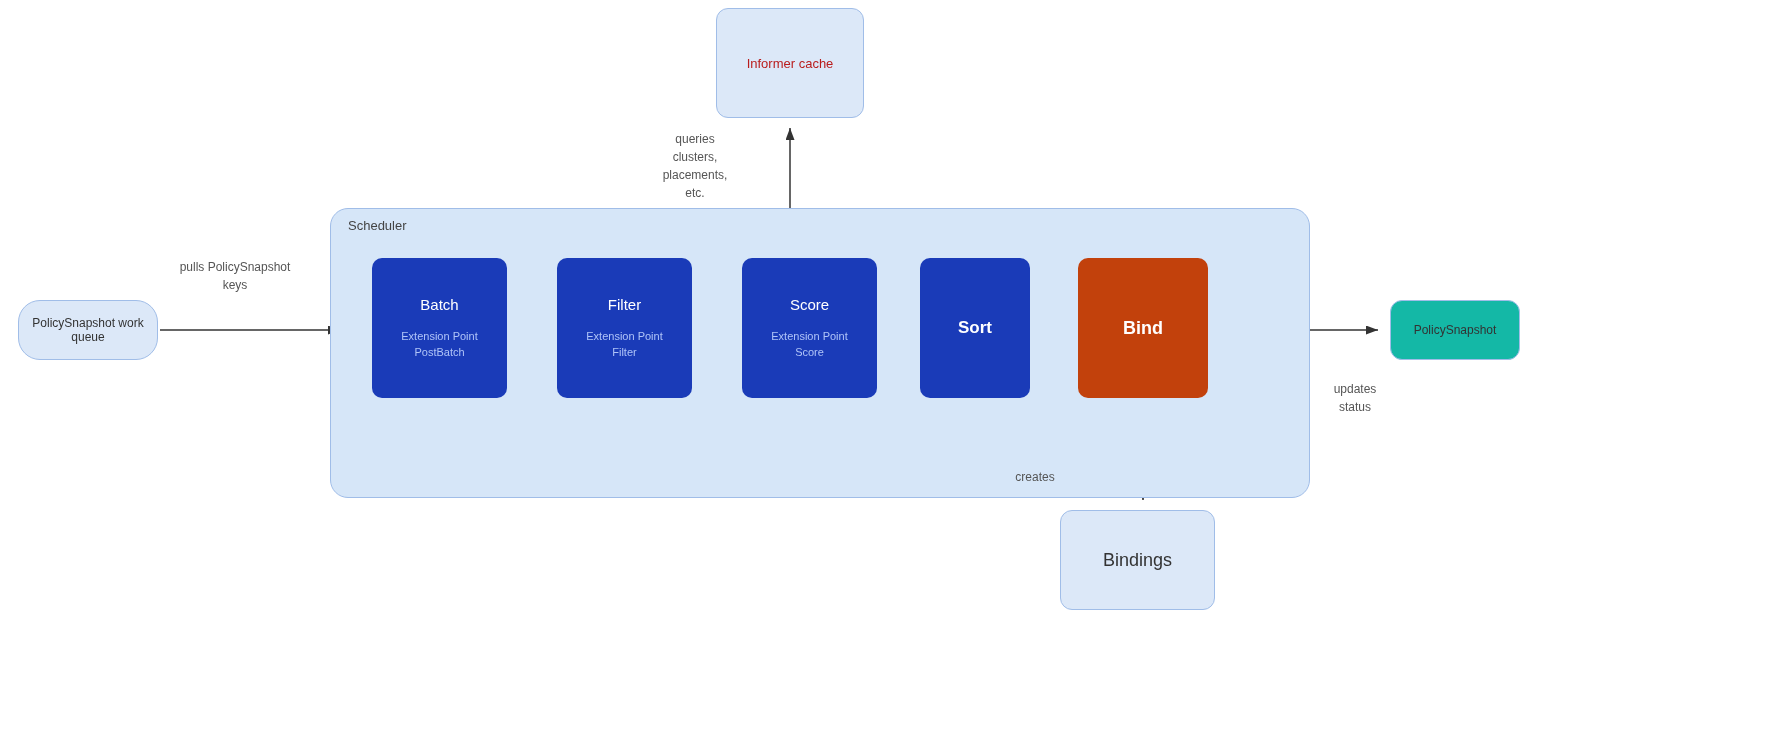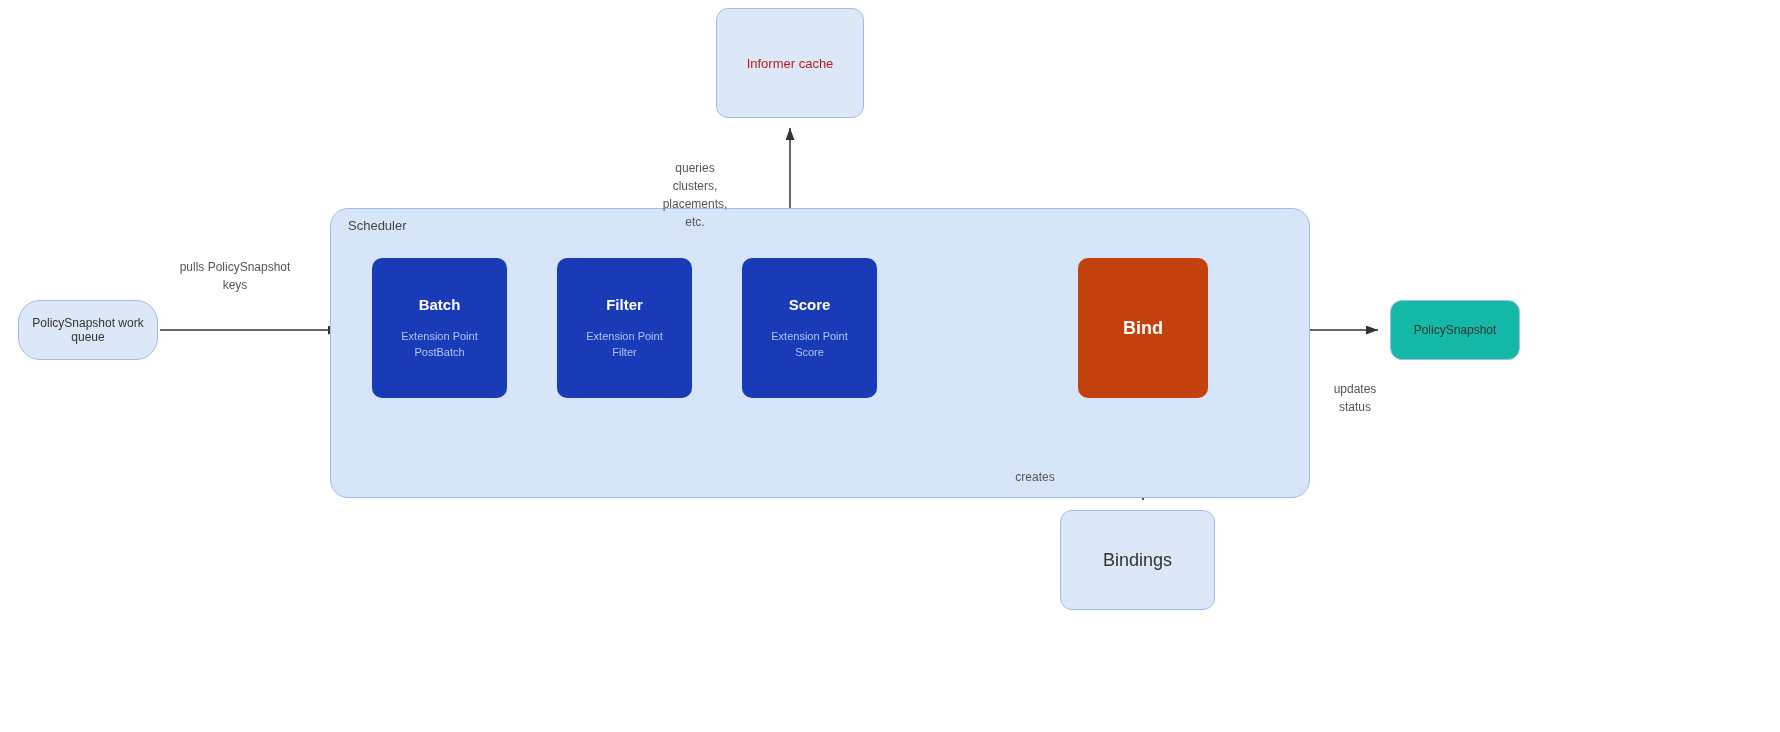--- a/index.html
+++ b/index.html
@@ -67,21 +67,21 @@
       padding: 16px 12px;
       width: 135px;
       height: 140px;
       display: flex;
       flex-direction: column;
       align-items: center;
       justify-content: center;
     }
 
     .step-box .title {
-      font-weight: bold;
+      font-weight: normal;
       font-size: 15px;
       margin-bottom: 16px;
     }
 
     .step-box .subtitle {
       font-size: 11px;
       color: #b0c4f8;
       line-height: 1.4;
     }
 
@@ -263,20 +263,23 @@
   <div class="step-box box-filter">
     <div class="title">Filter</div>
     <div class="subtitle">Extension Point<br>Filter</div>
   </div>
 
   <div class="step-box box-score">
     <div class="title">Score</div>
     <div class="subtitle">Extension Point<br>Score</div>
   </div>
 
+  <div class="box-sort">
+    <span>Sort</span>
+  </div>
 
   <div class="box-bind">
     <span>Bind</span>
   </div>
 
   <div class="policy-queue">
     <span>PolicySnapshot work queue</span>
   </div>
 
   <div class="policy-output">
@@ -286,21 +289,21 @@
   <div class="bindings-box">
     <span>Bindings</span>
   </div>
 
   <div class="label-text" style="top: 258px; left: 175px; width: 120px;">
     <span>pulls
 PolicySnapshot
 keys</span>
   </div>
 
-  <div class="label-text" style="top: 130px; left: 635px; width: 120px; text-align: center; margin-top: 29px;">
+  <div class="label-text" style="top: 130px; left: 635px; width: 120px; text-align: center;">
     <span>queries<br>clusters,<br>placements,<br>etc.</span>
   </div>
 
   <div class="label-text" style="top: 468px; left: 990px; width: 90px; text-align: center;">
     <span>creates</span>
   </div>
 
   <div class="label-text" style="top: 380px; left: 1310px; width: 90px; text-align: center;">
     <span>updates<br>status</span>
   </div>

